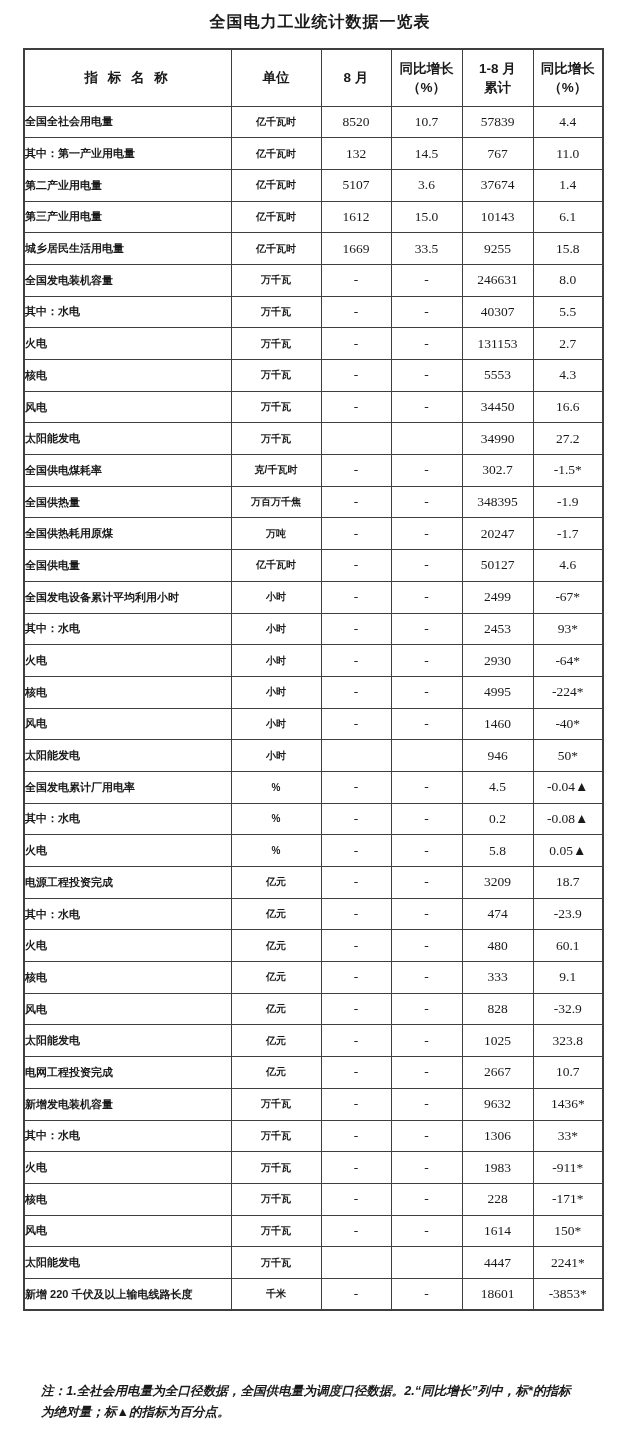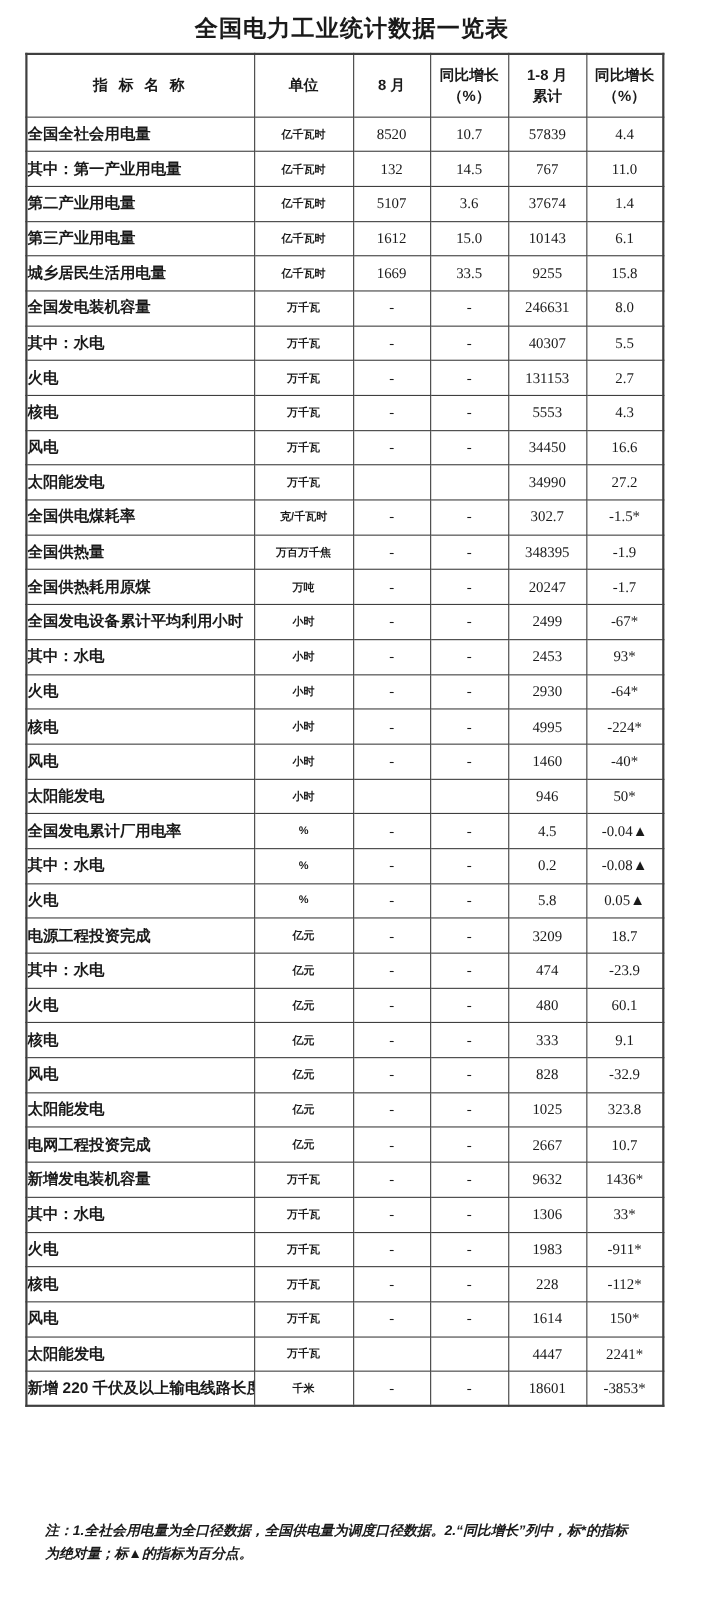--- a/index.html
+++ b/index.html
@@ -14,21 +14,21 @@
     height: 1452px;
     position: relative;
     overflow: hidden;
   }
   .page-title {
     position: absolute;
     top: 12px;
     left: 0;
     width: 640px;
     text-align: center;
-    font-size: 21px;
+    font-size: 16px;
     font-weight: bold;
     letter-spacing: 1px;
   }
   table.stats {
     position: absolute;
     top: 48px;
     left: 23px;
     width: 579px;
     border-collapse: collapse;
     table-layout: fixed;
@@ -45,21 +45,21 @@
     height: 57px;
     font-size: 13.5px;
     font-weight: bold;
     text-align: center;
     vertical-align: middle;
     line-height: 19px;
   }
   th.th-indicator { letter-spacing: 3px; }
   table.stats tbody td { height: 31.7px; vertical-align: middle; }
   td.label {
-    font-size: 14px;
+    font-size: 11px;
     font-weight: bold;
     text-align: left;
   }
   td.unit {
     font-size: 10px;
     font-weight: bold;
     text-align: center;
   }
   td.num {
     font-family: "Liberation Serif", "DejaVu Serif", serif;
@@ -227,20 +227,28 @@
       </tr>
       <tr>
         <td class="label ind0">全国供热耗用原煤</td>
         <td class="unit">万吨</td>
         <td class="num">-</td>
         <td class="num">-</td>
         <td class="num">20247</td>
         <td class="num">-1.7</td>
       </tr>
       <tr>
+        <td class="label ind0">全国供电量</td>
+        <td class="unit">亿千瓦时</td>
+        <td class="num">-</td>
+        <td class="num">-</td>
+        <td class="num">50127</td>
+        <td class="num">4.6</td>
+      </tr>
+      <tr>
         <td class="label ind0">全国发电设备累计平均利用小时</td>
         <td class="unit">小时</td>
         <td class="num">-</td>
         <td class="num">-</td>
         <td class="num">2499</td>
         <td class="num">-67*</td>
       </tr>
       <tr>
         <td class="label ind1">其中：水电</td>
         <td class="unit">小时</td>
@@ -384,21 +392,21 @@
         <td class="num">-</td>
         <td class="num">1983</td>
         <td class="num">-911*</td>
       </tr>
       <tr>
         <td class="label ind2">核电</td>
         <td class="unit">万千瓦</td>
         <td class="num">-</td>
         <td class="num">-</td>
         <td class="num">228</td>
-        <td class="num">-112*</td>
+        <td class="num">-171*</td>
       </tr>
       <tr>
         <td class="label ind2">风电</td>
         <td class="unit">万千瓦</td>
         <td class="num">-</td>
         <td class="num">-</td>
         <td class="num">1614</td>
         <td class="num">150*</td>
       </tr>
       <tr>

